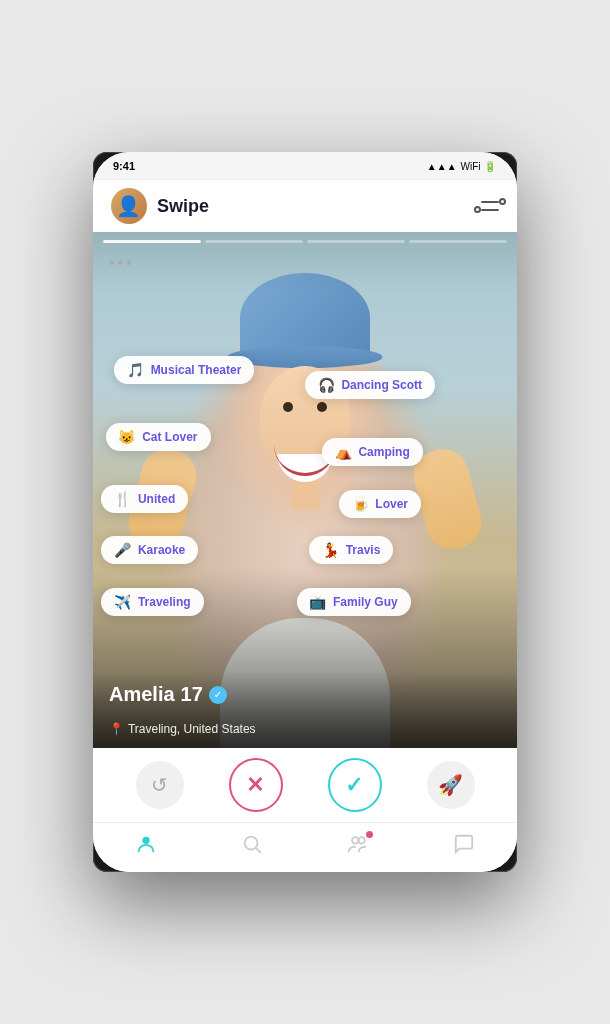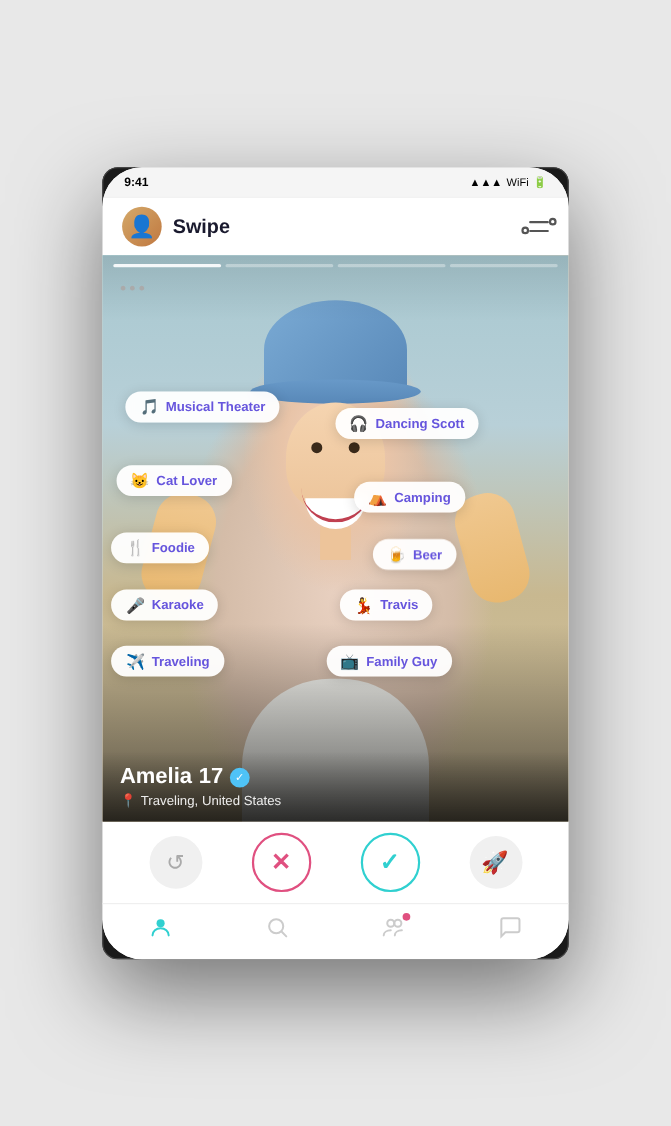--- a/index.html
+++ b/index.html
@@ -163,21 +163,21 @@
       bottom: 0;
       left: 0;
       right: 0;
       padding: 12px 16px;
       background: linear-gradient(transparent, rgba(0,0,0,0.55));
     }
     .user-name-row {
       display: flex;
       align-items: center;
       gap: 6px;
-      margin-bottom: 3px;
+      margin-bottom: 16px;
     }
     .user-name {
       font-size: 20px;
       font-weight: 800;
       color: #fff;
     }
     .user-age {
       font-size: 20px;
       font-weight: 600;
       color: #fff;
@@ -378,26 +378,26 @@
             <span class="tag-text">Cat Lover</span>
           </div>
 
           <div class="tag" style="top:40%;left:54%;z-index:20;">
             <span class="tag-emoji">⛺</span>
             <span class="tag-text">Camping</span>
           </div>
 
           <div class="tag" style="top:49%;left:2%;z-index:20;">
             <span class="tag-emoji">🍴</span>
-            <span class="tag-text">Foodie</span>
+            <span class="tag-text">United</span>
           </div>
 
           <div class="tag" style="top:50%;left:58%;z-index:20;">
             <span class="tag-emoji">🍺</span>
-            <span class="tag-text">Beer</span>
+            <span class="tag-text">Lover</span>
           </div>
 
           <div class="tag" style="top:59%;left:2%;z-index:20;">
             <span class="tag-emoji">🎤</span>
             <span class="tag-text">Karaoke</span>
           </div>
 
           <div class="tag" style="top:59%;left:51%;z-index:20;">
             <span class="tag-emoji">💃</span>
             <span class="tag-text">Travis</span>

